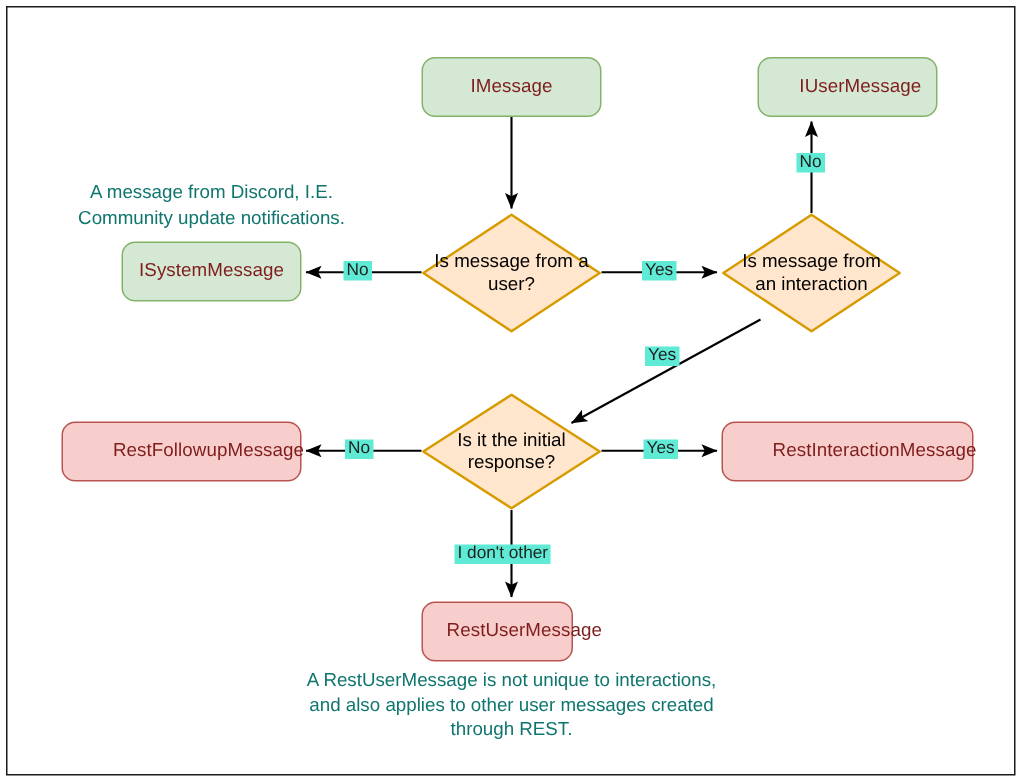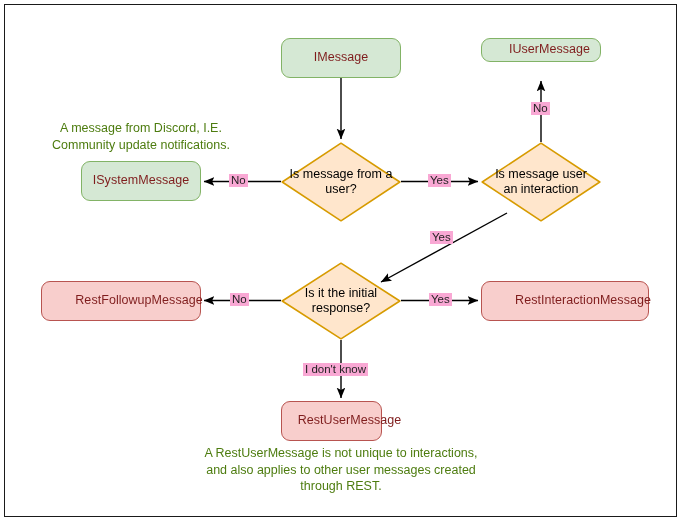--- a/index.html
+++ b/index.html
@@ -84,29 +84,29 @@
     font-size: 12.5px;
     color: #000000;
     line-height: 1.22;
     padding: 0 8px;
     box-sizing: border-box;
   }
   .edge-label {
     position: absolute;
     font-size: 11.5px;
     color: #1f1f1f;
-    background: #f9a8d4;
+    background: #5eead4;
     padding: 0 2px;
     white-space: nowrap;
     line-height: 1.1;
   }
   .note {
     position: absolute;
     font-size: 12.5px;
-    color: #4d7c0f;
+    color: #0f766e;
     text-align: center;
     line-height: 1.32;
     white-space: pre-line;
   }
 </style>
 </head>
 <body>
 
 <div id="canvas">
 
@@ -157,40 +157,40 @@
      RestUserMessage --&gt;
     <g>
       <line x1="341" y1="340" x2="341" y2="398" stroke="#000000" stroke-width="1.4" marker-end="url(#arrow)"></line>
     </g>
   </svg>
 
   <div class="node rounded-box green" style="left:281px; top:38px; width:120px; height:40px;">
     <span>IMessage</span>
   </div>
 
-  <div class="node rounded-box green" style="left:481px; top:38px; width:120px; height:24px;padding-left:17px;">
+  <div class="node rounded-box green" style="left:505px; top:38px; width:120px; height:40px;padding-left:17px;">
     <span>IUserMessage</span>
   </div>
 
   <div class="node rounded-box green" style="left:81px; top:161px; width:120px; height:40px;">
     <span>ISystemMessage</span>
   </div>
 
   <div class="diamond-wrap" style="left:281px; top:142px; width:120px; height:80px;">
     <svg width="120" height="80" viewBox="0 0 120 80">
       <polygon points="60,1.2 118.8,40 60,78.8 1.2,40" fill="#ffe6cc" stroke="#d79b00" stroke-width="1.6" stroke-linejoin="round"></polygon>
     </svg>
     <div class="diamond-label">Is message from a user?</div>
   </div>
 
   <div class="diamond-wrap" style="left:481px; top:142px; width:120px; height:80px;">
     <svg width="120" height="80" viewBox="0 0 120 80">
       <polygon points="60,1.2 118.8,40 60,78.8 1.2,40" fill="#ffe6cc" stroke="#d79b00" stroke-width="1.6" stroke-linejoin="round"></polygon>
     </svg>
-    <div class="diamond-label">Is message user an interaction</div>
+    <div class="diamond-label">Is message from an interaction</div>
   </div>
 
   <div class="diamond-wrap" style="left:281px; top:262px; width:120px; height:78px;">
     <svg width="120" height="78" viewBox="0 0 120 78">
       <polygon points="60,1.2 118.8,39 60,76.8 1.2,39" fill="#ffe6cc" stroke="#d79b00" stroke-width="1.6" stroke-linejoin="round"></polygon>
     </svg>
     <div class="diamond-label">Is it the initial response?</div>
   </div>
 
   <div class="node rounded-box red" style="left:41px; top:281px; width:160px; height:40px;">
@@ -210,21 +210,21 @@
   <div class="edge-label" style="left:428px; top:174px;">Yes</div>
 
   <div class="edge-label" style="left:531px; top:102px;">No</div>
 
   <div class="edge-label" style="left:430px; top:231px;">Yes</div>
 
   <div class="edge-label" style="left:230px; top:293px;">No</div>
 
   <div class="edge-label" style="left:429px; top:293px;">Yes</div>
 
-  <div class="edge-label" style="left:303px; top:363px;">I don't know</div>
+  <div class="edge-label" style="left:303px; top:363px;">I don't other</div>
 
   <div class="note" style="left:41px; top:120px; width:200px;">A message from Discord, I.E.
 Community update notifications.</div>
 
   <div class="note" style="left:181px; top:445px; width:320px;">A RestUserMessage is not unique to interactions,
 and also applies to other user messages created
 through REST.</div>
 
 </div>
 

